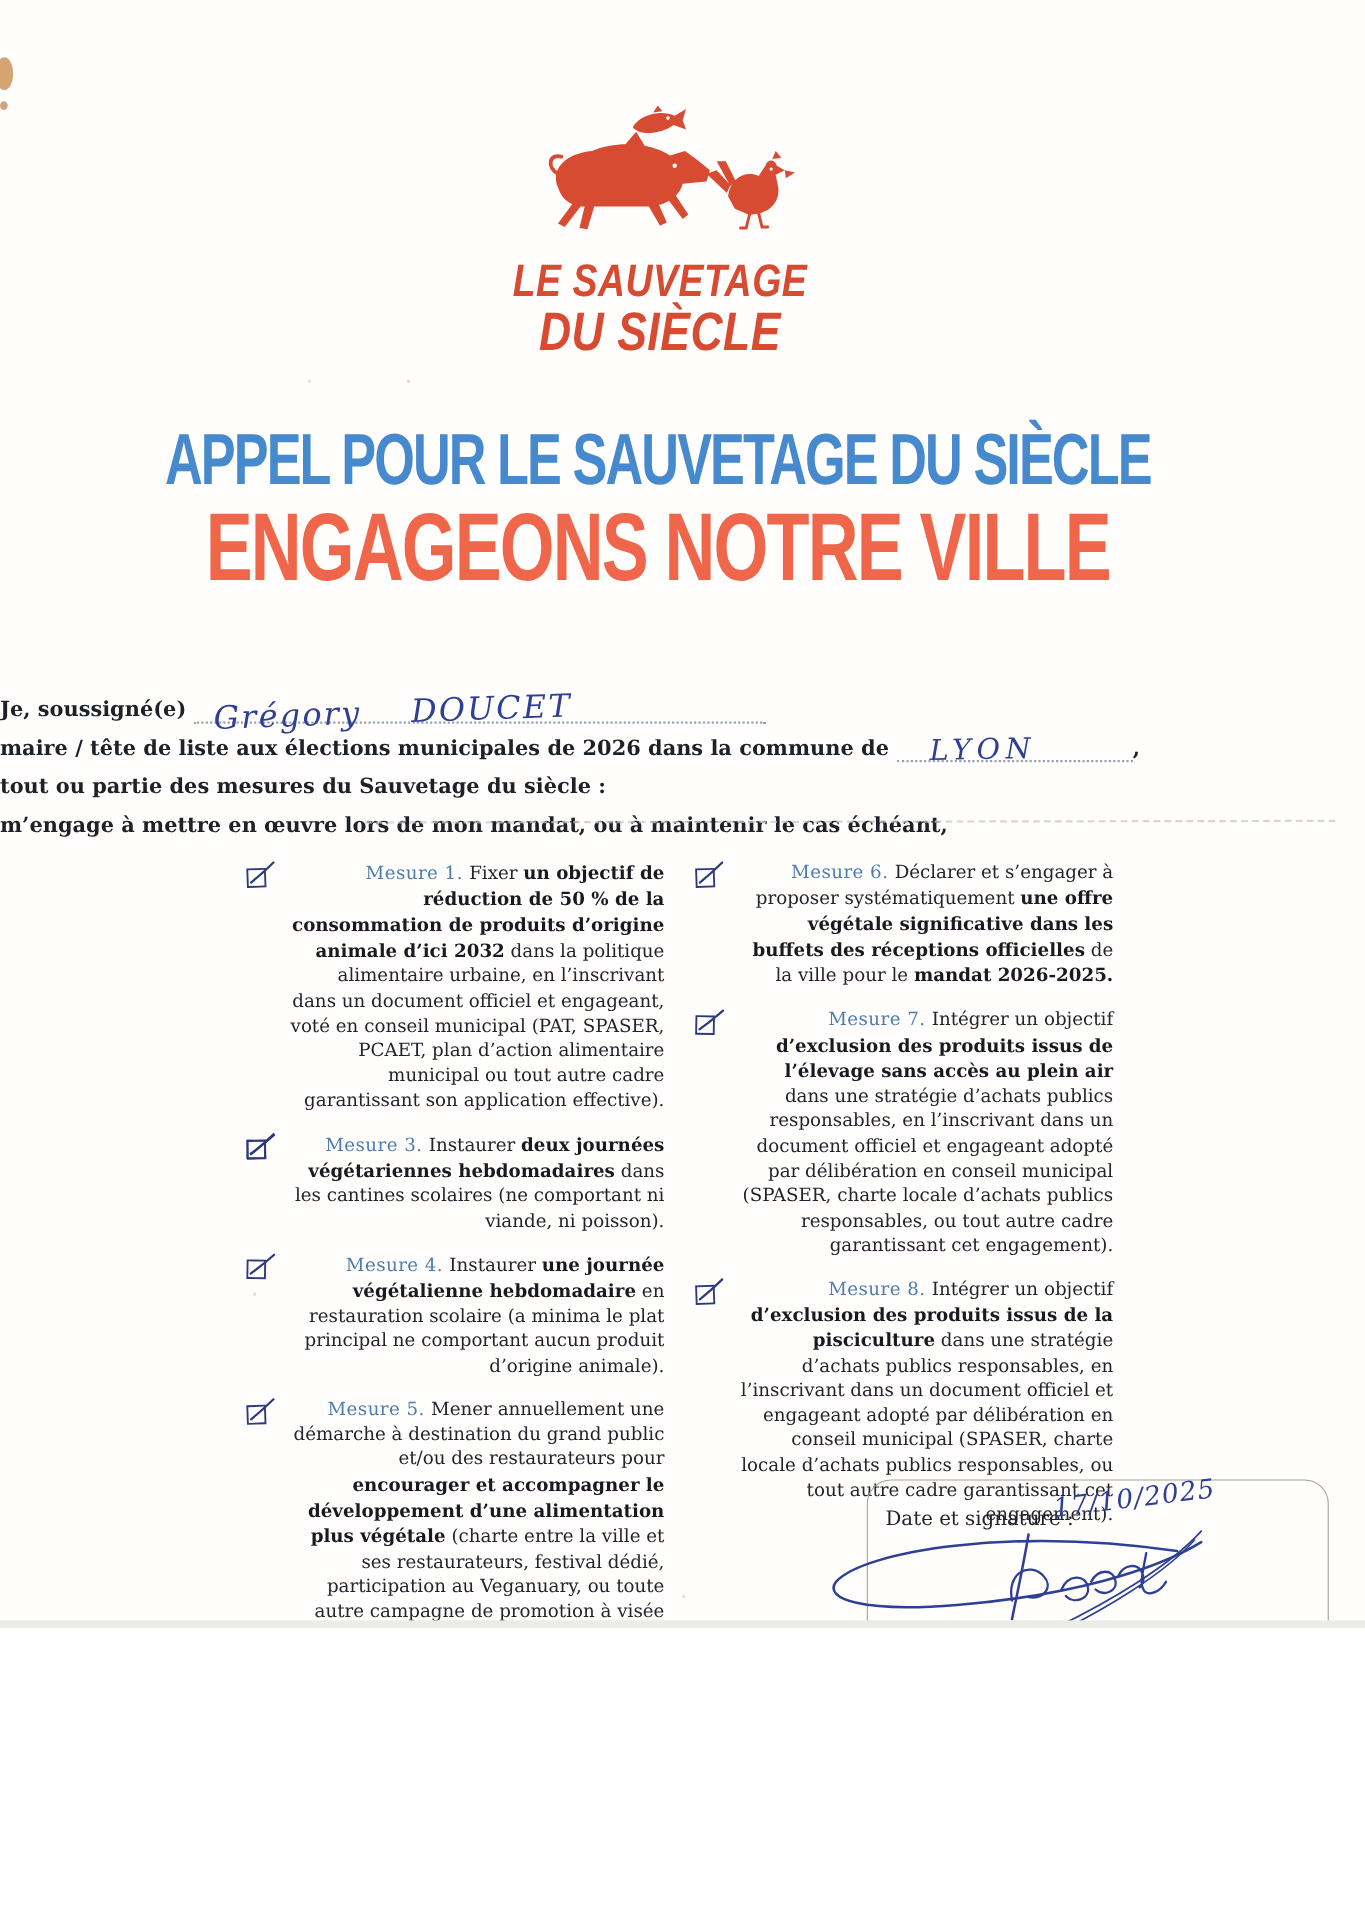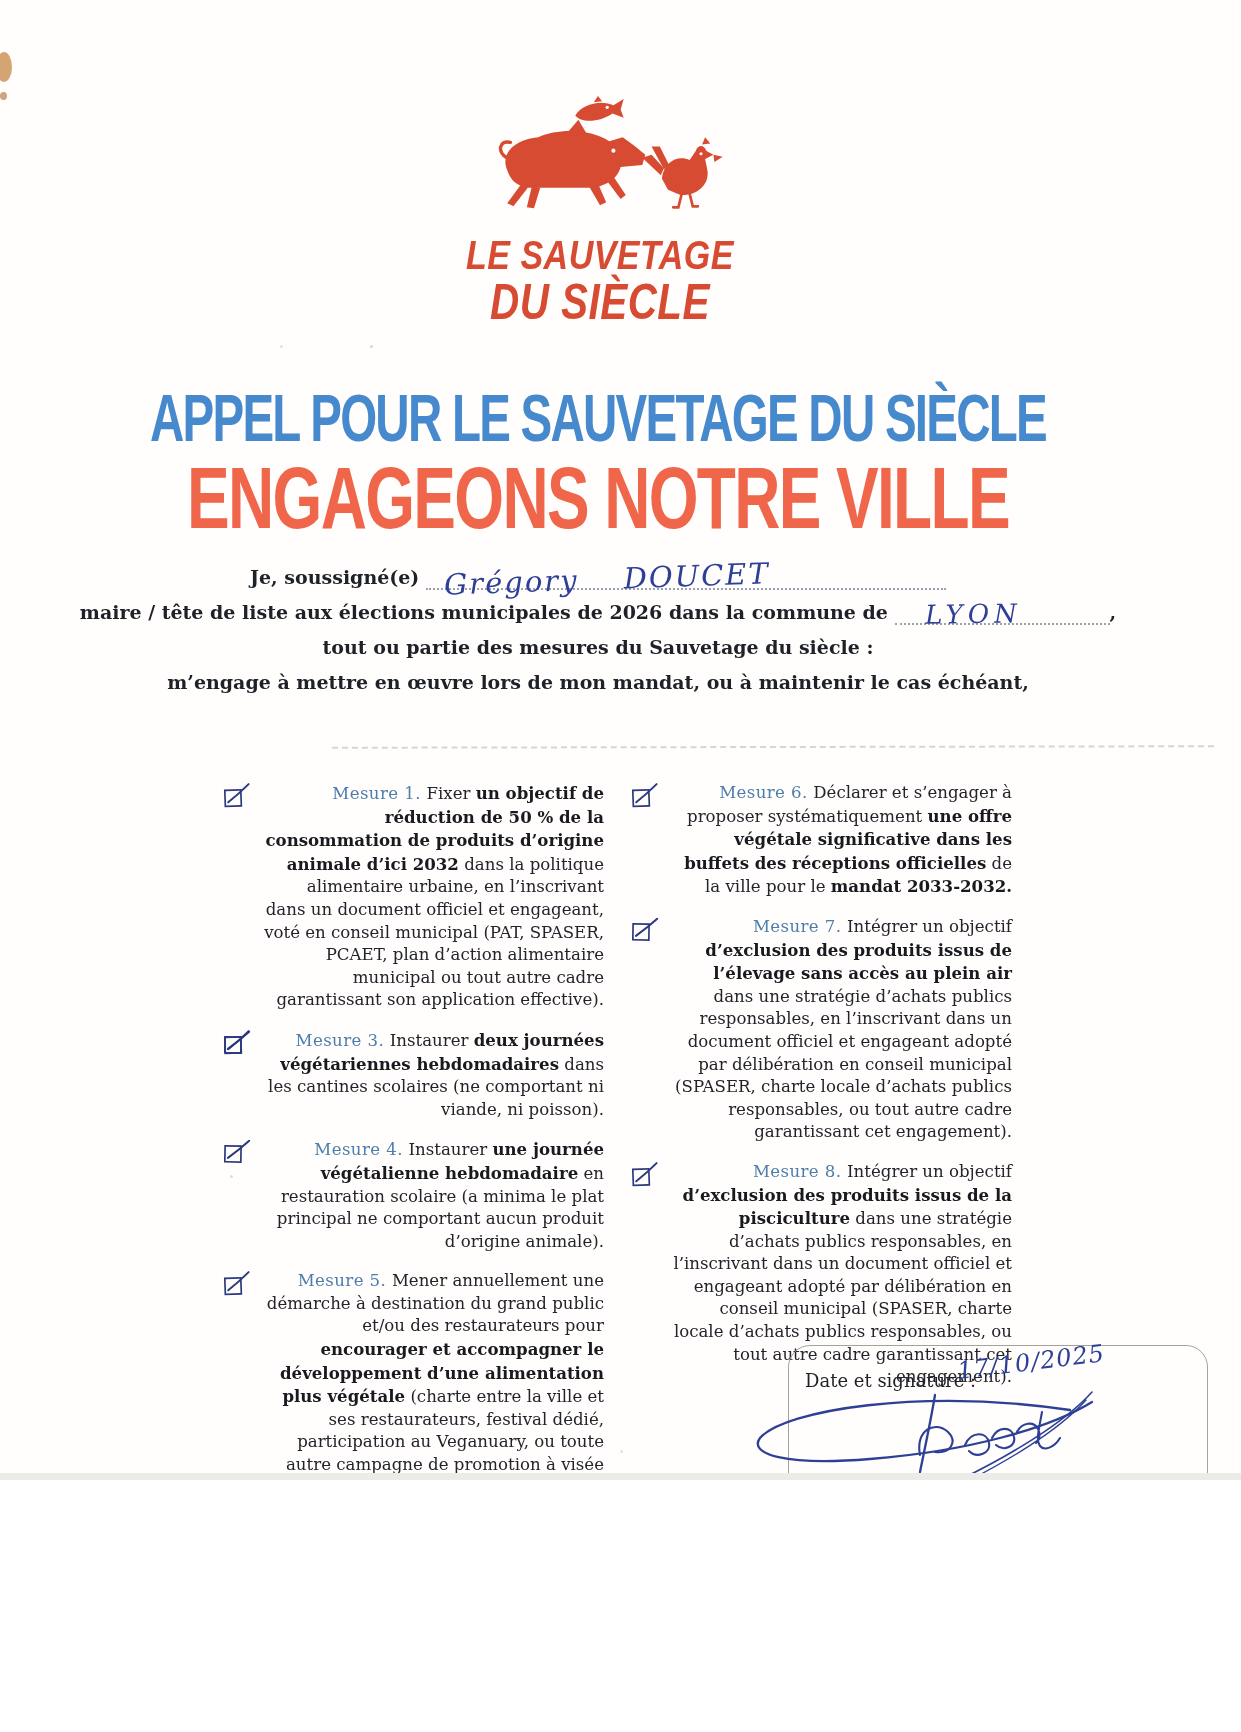--- a/index.html
+++ b/index.html
@@ -19,21 +19,21 @@
   .logo-title .l1{font-size:37px;letter-spacing:.5px;}
   .logo-title .l2{font-size:44px;letter-spacing:.5px;margin-top:2px;}
   
   .headline1{position:absolute;left:0;top:380px;width:1196px;text-align:center;
              font-family:"Liberation Sans",sans-serif;font-weight:900;font-size:54px;letter-spacing:-2px;
              color:#4789cd;transform:scale(.88,1.22);transform-origin:center top;white-space:nowrap;}
   .headline2{position:absolute;left:0;top:447px;width:1196px;text-align:center;
              font-family:"Liberation Sans",sans-serif;font-weight:900;font-size:78px;letter-spacing:-2px;
              color:#f0664a;transform:scale(.82,1.12);transform-origin:center top;white-space:nowrap;}
   
-  .intro{position:absolute;left:0;top:564px;width:1196px;text-align:center;font-weight:700;
+  .intro{position:absolute;left:0;top:632px;width:1196px;font-weight:700;
          font-size:19px;color:#1e2128;}
   .intro .row{margin:0 0 9px 0;line-height:26px;}
   .dotline{display:inline-block;border-bottom:2px dotted #98a2b2;position:relative;height:20px;vertical-align:bottom;}
   .hand{font-family:"DejaVu Serif",serif;font-style:italic;color:#2e3f96;font-weight:400;white-space:nowrap;}
   .hand-name{position:absolute;left:18px;bottom:-4px;font-size:29px;word-spacing:34px;transform:rotate(-2deg);letter-spacing:2px;}
   .hand-city{position:absolute;left:30px;bottom:-4px;font-size:26px;letter-spacing:5px;transform:rotate(-1deg);}
   .comma{font-weight:700;}
   
   .separator{position:absolute;left:332px;top:746px;width:882px;border-top:2px dashed #c9c9c3;opacity:.75;transform:rotate(-.1deg);}
   
@@ -165,21 +165,21 @@
             </svg></span>
           <p class="mtext"><span class="mlabel">Mesure 5. </span><span>Mener annuellement une démarche à destination du grand public et/ou des restaurateurs pour </span><span class="b">encourager et accompagner le développement d’une alimentation plus végétale</span><span> (charte entre la ville et ses restaurateurs, festival dédié, participation au Veganuary, ou toute autre campagne de promotion à visée structurante).</span></p>
         </div>
       </div>
     <div class="mcol">
         <div class="measure">
           <span class="cbx"><svg viewBox="0 0 30 26">
               <rect x="3" y="7" width="16" height="16"></rect>
               <path d="M6 19 C10 16,20 8,27 1.5"></path>
             </svg></span>
-          <p class="mtext"><span class="mlabel">Mesure 6. </span><span>Déclarer et s’engager à proposer systématiquement </span><span class="b">une offre végétale significative dans les buffets des réceptions officielles</span><span> de la ville pour le </span><span class="b">mandat 2033-2032.</span></p>
+          <p class="mtext"><span class="mlabel">Mesure 6. </span><span>Déclarer et s’engager à proposer systématiquement </span><span class="b">une offre végétale significative dans les buffets des réceptions officielles</span><span> de la ville pour le </span><span class="b">mandat 2026-2025.</span></p>
         </div>
         <div class="measure">
           <span class="cbx"><svg viewBox="0 0 30 26">
               <rect x="3" y="7" width="16" height="16"></rect>
               <path d="M6 19 C10 16,20 8,27 1.5"></path>
             </svg></span>
           <p class="mtext"><span class="mlabel">Mesure 7. </span><span>Intégrer un objectif </span><span class="b">d’exclusion des produits issus de l’élevage sans accès au plein air</span><span> dans une stratégie d’achats publics responsables, en l’inscrivant dans un document officiel et engageant adopté par délibération en conseil municipal (SPASER, charte locale d’achats publics responsables, ou tout autre cadre garantissant cet engagement).</span></p>
         </div>
         <div class="measure">
           <span class="cbx"><svg viewBox="0 0 30 26">

